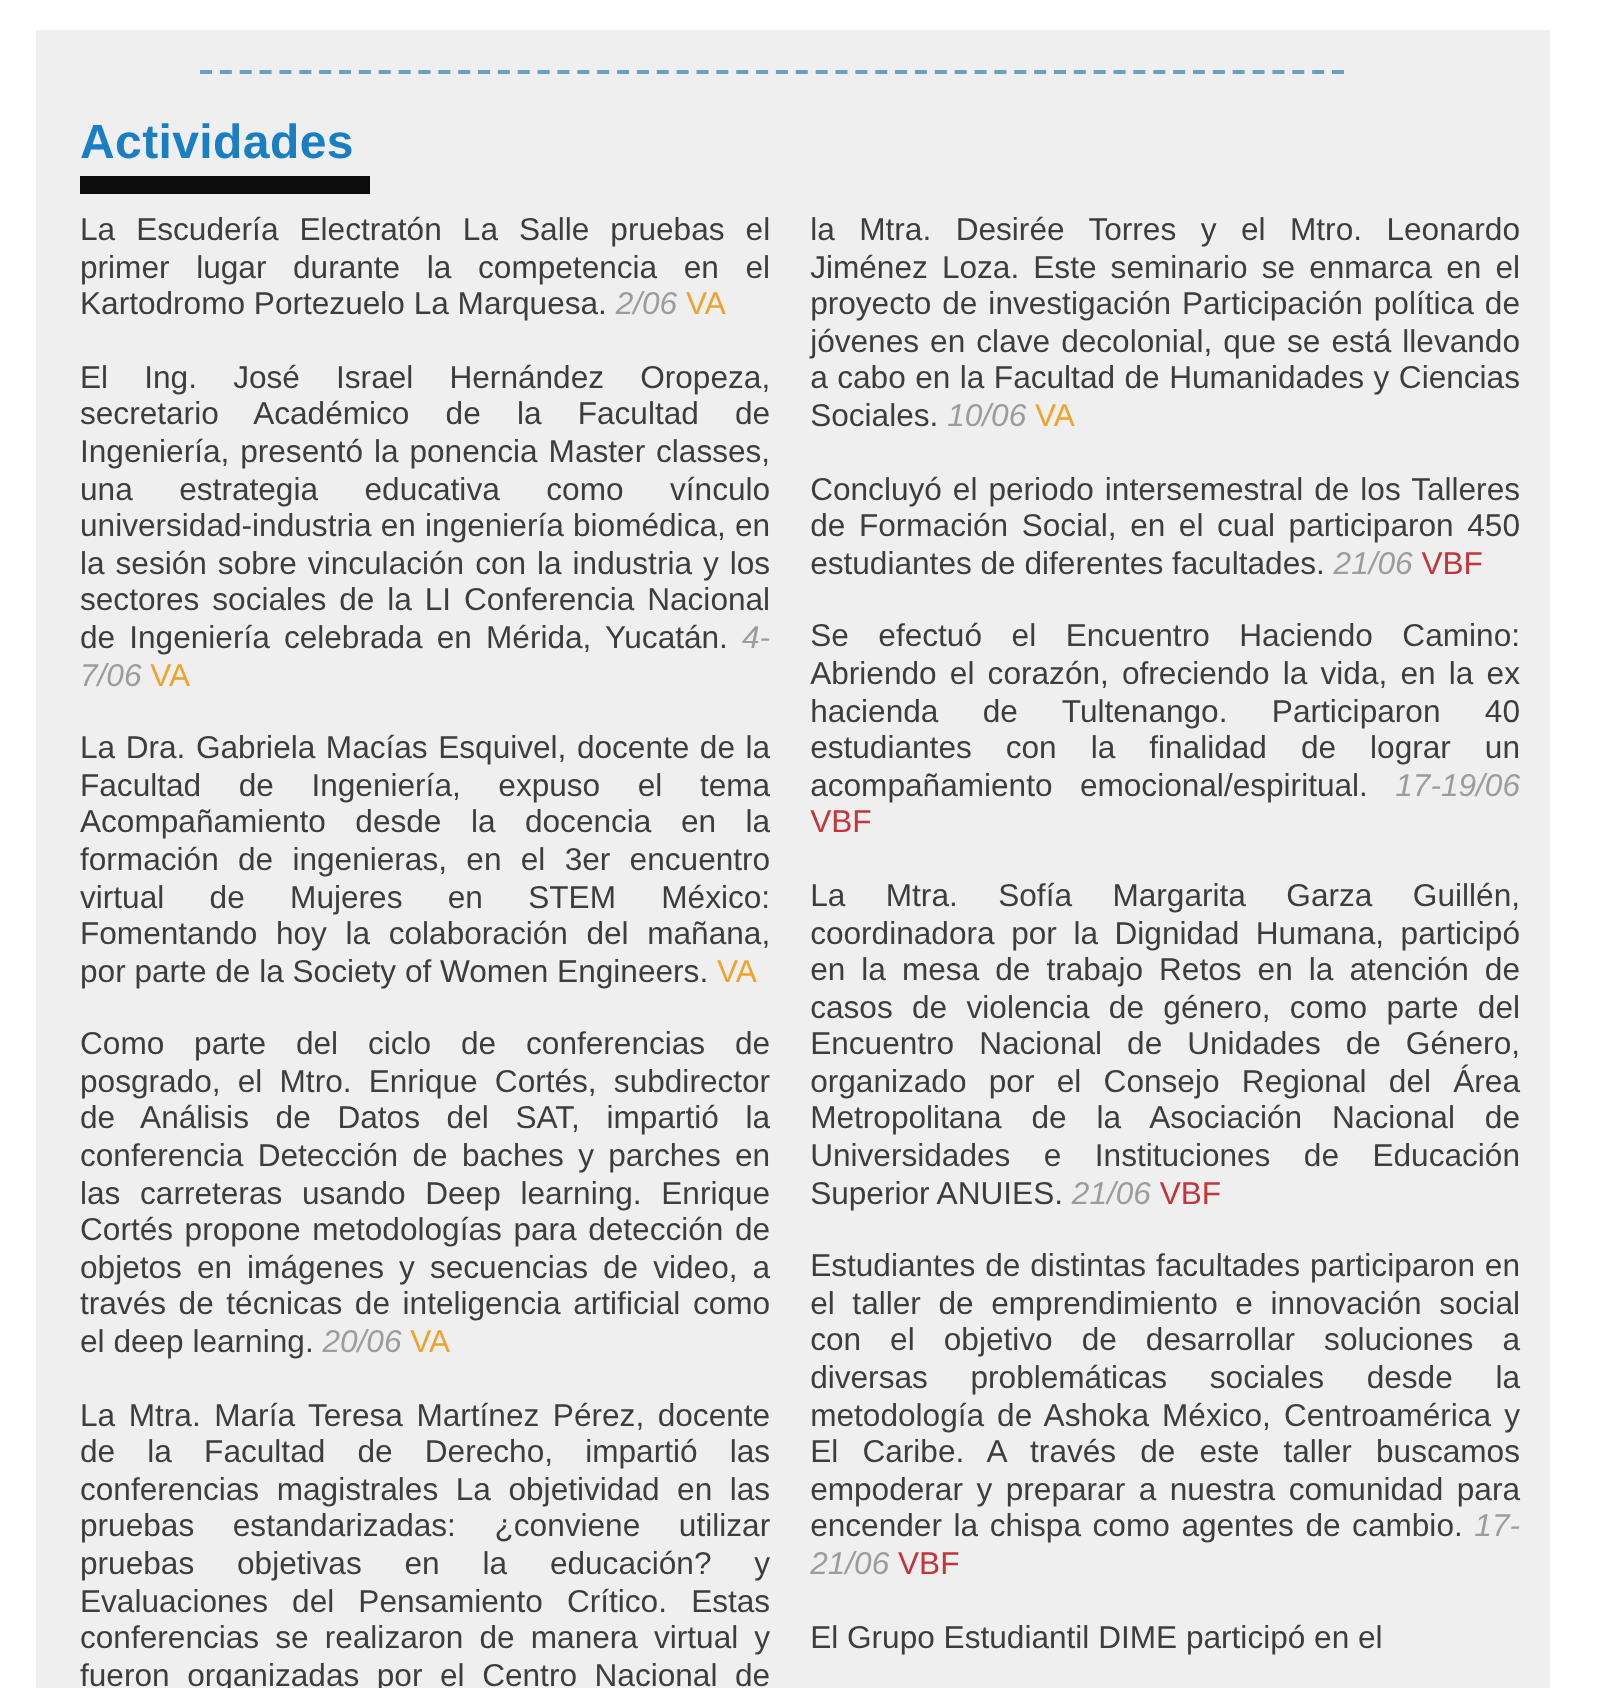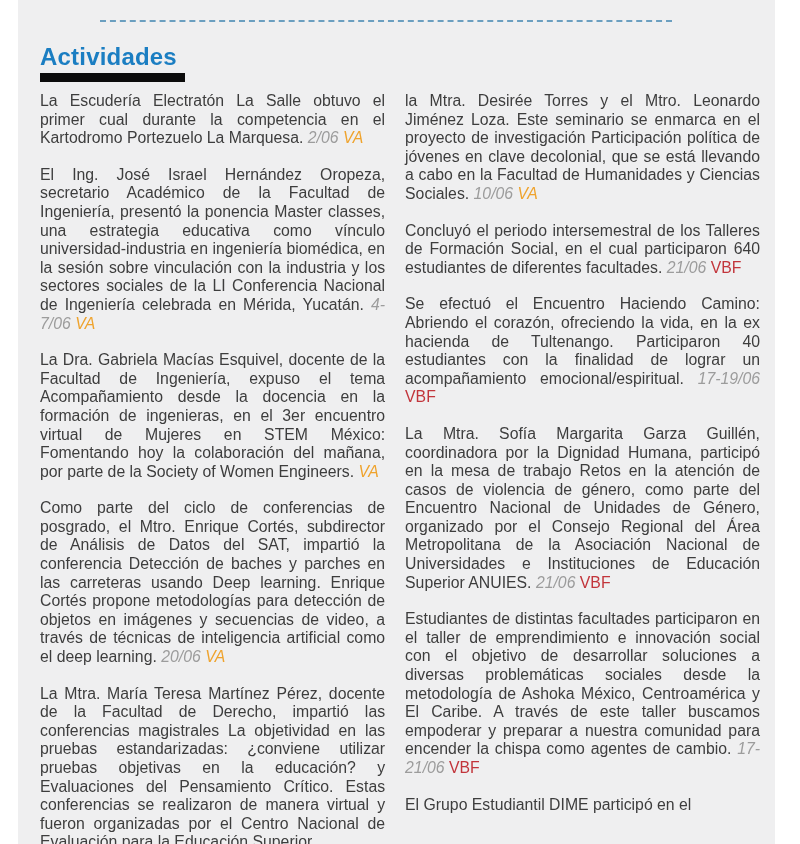--- a/index.html
+++ b/index.html
@@ -6,21 +6,21 @@
     margin: 0;
     padding: 0;
     width: 800px;
     height: 844px;
     background: #ffffff;
     overflow: hidden;
     font-family: "Liberation Sans", sans-serif;
   }
   .page {
     position: absolute;
-    top: 0;
+    top: 15px;
     bottom: 0;
     left: 18px;
     width: 757px;
     background: var(--page_bg, #efeff0);
   }
   .dashed-divider {
     position: absolute;
     top: 20px;
     left: 82px;
     width: 572px;
@@ -62,49 +62,49 @@
     margin: 0 0 18px 0;
     font-size: 15.8px;
     line-height: 18.6px;
     color: var(--text_gray, #3d3d3d);
     text-align: justify;
   }
   .para:last-child { margin-bottom: 0; }
   .seg-normal { font-style: normal; }
   .seg-italic { }
   .seg-date   { font-style: italic; color: var(--date_gray, #9c9c9c); }
-  .seg-va     { font-style: italic; color: var(--tag_va, #efa32d); margin-top: 32px; }
+  .seg-va     { color: var(--tag_va, #efa32d); margin-top: 32px; }
   .seg-vbf    { color: var(--tag_vbf, #c2353b); }
 </style>
 </head>
 <body>
 
 <div class="page">
   <div class="dashed-divider"></div>
 
   <div class="content">
 
     <div class="title-block">
       <div class="title-line">
         <span class="title-text">Actividades</span>
         <div class="title-bar"></div>
       </div>
     </div>
 
     <div class="columns">
       <div class="col-left">
-          <p class="para"><span class="seg-normal">La Escudería Electratón La Salle obtuvo el primer cual durante la competencia en el Kartodromo Portezuelo La Marquesa. </span><span class="seg-date">2/06 </span><span class="seg-va">VA</span></p>
+          <p class="para"><span class="seg-normal">La Escudería Electratón La Salle pruebas el primer lugar durante la competencia en el Kartodromo Portezuelo La Marquesa. </span><span class="seg-date">2/06 </span><span class="seg-va">VA</span></p>
           <p class="para"><span class="seg-normal">El Ing. José Israel Hernández Oropeza, secretario Académico de la Facultad de Ingeniería, presentó la ponencia </span><span class="seg-italic">Master classes, una estrategia educativa como vínculo universidad-industria en ingeniería biomédica</span><span class="seg-normal">, en la sesión sobre vinculación con la industria y los sectores sociales de la </span><span class="seg-italic">LI Conferencia Nacional de Ingeniería</span><span class="seg-normal"> celebrada en Mérida, Yucatán. </span><span class="seg-date">4-7/06 </span><span class="seg-va">VA</span></p>
           <p class="para"><span class="seg-normal">La Dra. Gabriela Macías Esquivel, docente de la Facultad de Ingeniería, expuso el tema </span><span class="seg-italic">Acompañamiento desde la docencia en la formación de ingenieras</span><span class="seg-normal">, en el </span><span class="seg-italic">3er encuentro virtual de Mujeres en STEM México: Fomentando hoy la colaboración del mañana</span><span class="seg-normal">, por parte de la </span><span class="seg-italic">Society of Women Engineers</span><span class="seg-normal">. </span><span class="seg-va">VA</span></p>
           <p class="para"><span class="seg-normal">Como parte del ciclo de conferencias de posgrado, el Mtro. Enrique Cortés, subdirector de Análisis de Datos del SAT, impartió la conferencia </span><span class="seg-italic">Detección de baches y parches en las carreteras usando Deep learning</span><span class="seg-normal">. Enrique Cortés propone metodologías para detección de objetos en imágenes y secuencias de video, a través de técnicas de inteligencia artificial como el </span><span class="seg-italic">deep learning</span><span class="seg-normal">. </span><span class="seg-date">20/06 </span><span class="seg-va">VA</span></p>
           <p class="para"><span class="seg-normal">La Mtra. María Teresa Martínez Pérez, docente de la Facultad de Derecho, impartió las conferencias magistrales </span><span class="seg-italic">La objetividad en las pruebas estandarizadas: ¿conviene utilizar pruebas objetivas en la educación?</span><span class="seg-normal"> y </span><span class="seg-italic">Evaluaciones del Pensamiento Crítico</span><span class="seg-normal">. Estas conferencias se realizaron de manera virtual y fueron organizadas por el Centro Nacional de Evaluación para la Educación Superior. </span></p>
         </div>
       <div class="col-right">
           <p class="para"><span class="seg-normal">la Mtra. Desirée Torres y el Mtro. Leonardo Jiménez Loza. Este seminario se enmarca en el proyecto de investigación </span><span class="seg-italic">Participación política de jóvenes en clave decolonial</span><span class="seg-normal">, que se está llevando a cabo en la Facultad de Humanidades y Ciencias Sociales. </span><span class="seg-date">10/06 </span><span class="seg-va">VA</span></p>
-          <p class="para"><span class="seg-normal">Concluyó el periodo intersemestral de los Talleres de Formación Social, en el cual participaron 640 estudiantes de diferentes facultades. </span><span class="seg-date">21/06 </span><span class="seg-vbf">VBF</span></p>
+          <p class="para"><span class="seg-normal">Concluyó el periodo intersemestral de los Talleres de Formación Social, en el cual participaron 450 estudiantes de diferentes facultades. </span><span class="seg-date">21/06 </span><span class="seg-vbf">VBF</span></p>
           <p class="para"><span class="seg-normal">Se efectuó el </span><span class="seg-italic">Encuentro Haciendo Camino: Abriendo el corazón, ofreciendo la vida, en la ex hacienda de Tultenango.</span><span class="seg-normal"> Participaron 40 estudiantes con la finalidad de lograr un acompañamiento emocional/espiritual. </span><span class="seg-date">17-19/06 </span><span class="seg-vbf">VBF</span></p>
           <p class="para"><span class="seg-normal">La Mtra. Sofía Margarita Garza Guillén, coordinadora por la Dignidad Humana, participó en la mesa de trabajo </span><span class="seg-italic">Retos en la atención de casos de violencia de género</span><span class="seg-normal">, como parte del </span><span class="seg-italic">Encuentro Nacional de Unidades de Género</span><span class="seg-normal">, organizado por el Consejo Regional del Área Metropolitana de la Asociación Nacional de Universidades e Instituciones de Educación Superior ANUIES. </span><span class="seg-date">21/06 </span><span class="seg-vbf">VBF</span></p>
           <p class="para"><span class="seg-normal">Estudiantes de distintas facultades participaron en el taller de emprendimiento e innovación social con el objetivo de desarrollar soluciones a diversas problemáticas sociales desde la metodología de Ashoka México, Centroamérica y El Caribe. A través de este taller buscamos empoderar y preparar a nuestra comunidad para encender la chispa como agentes de cambio. </span><span class="seg-date">17-21/06 </span><span class="seg-vbf">VBF</span></p>
           <p class="para"><span class="seg-normal">El Grupo Estudiantil DIME participó en el </span></p>
         </div>
     </div>
 
   </div>
 </div>
 

